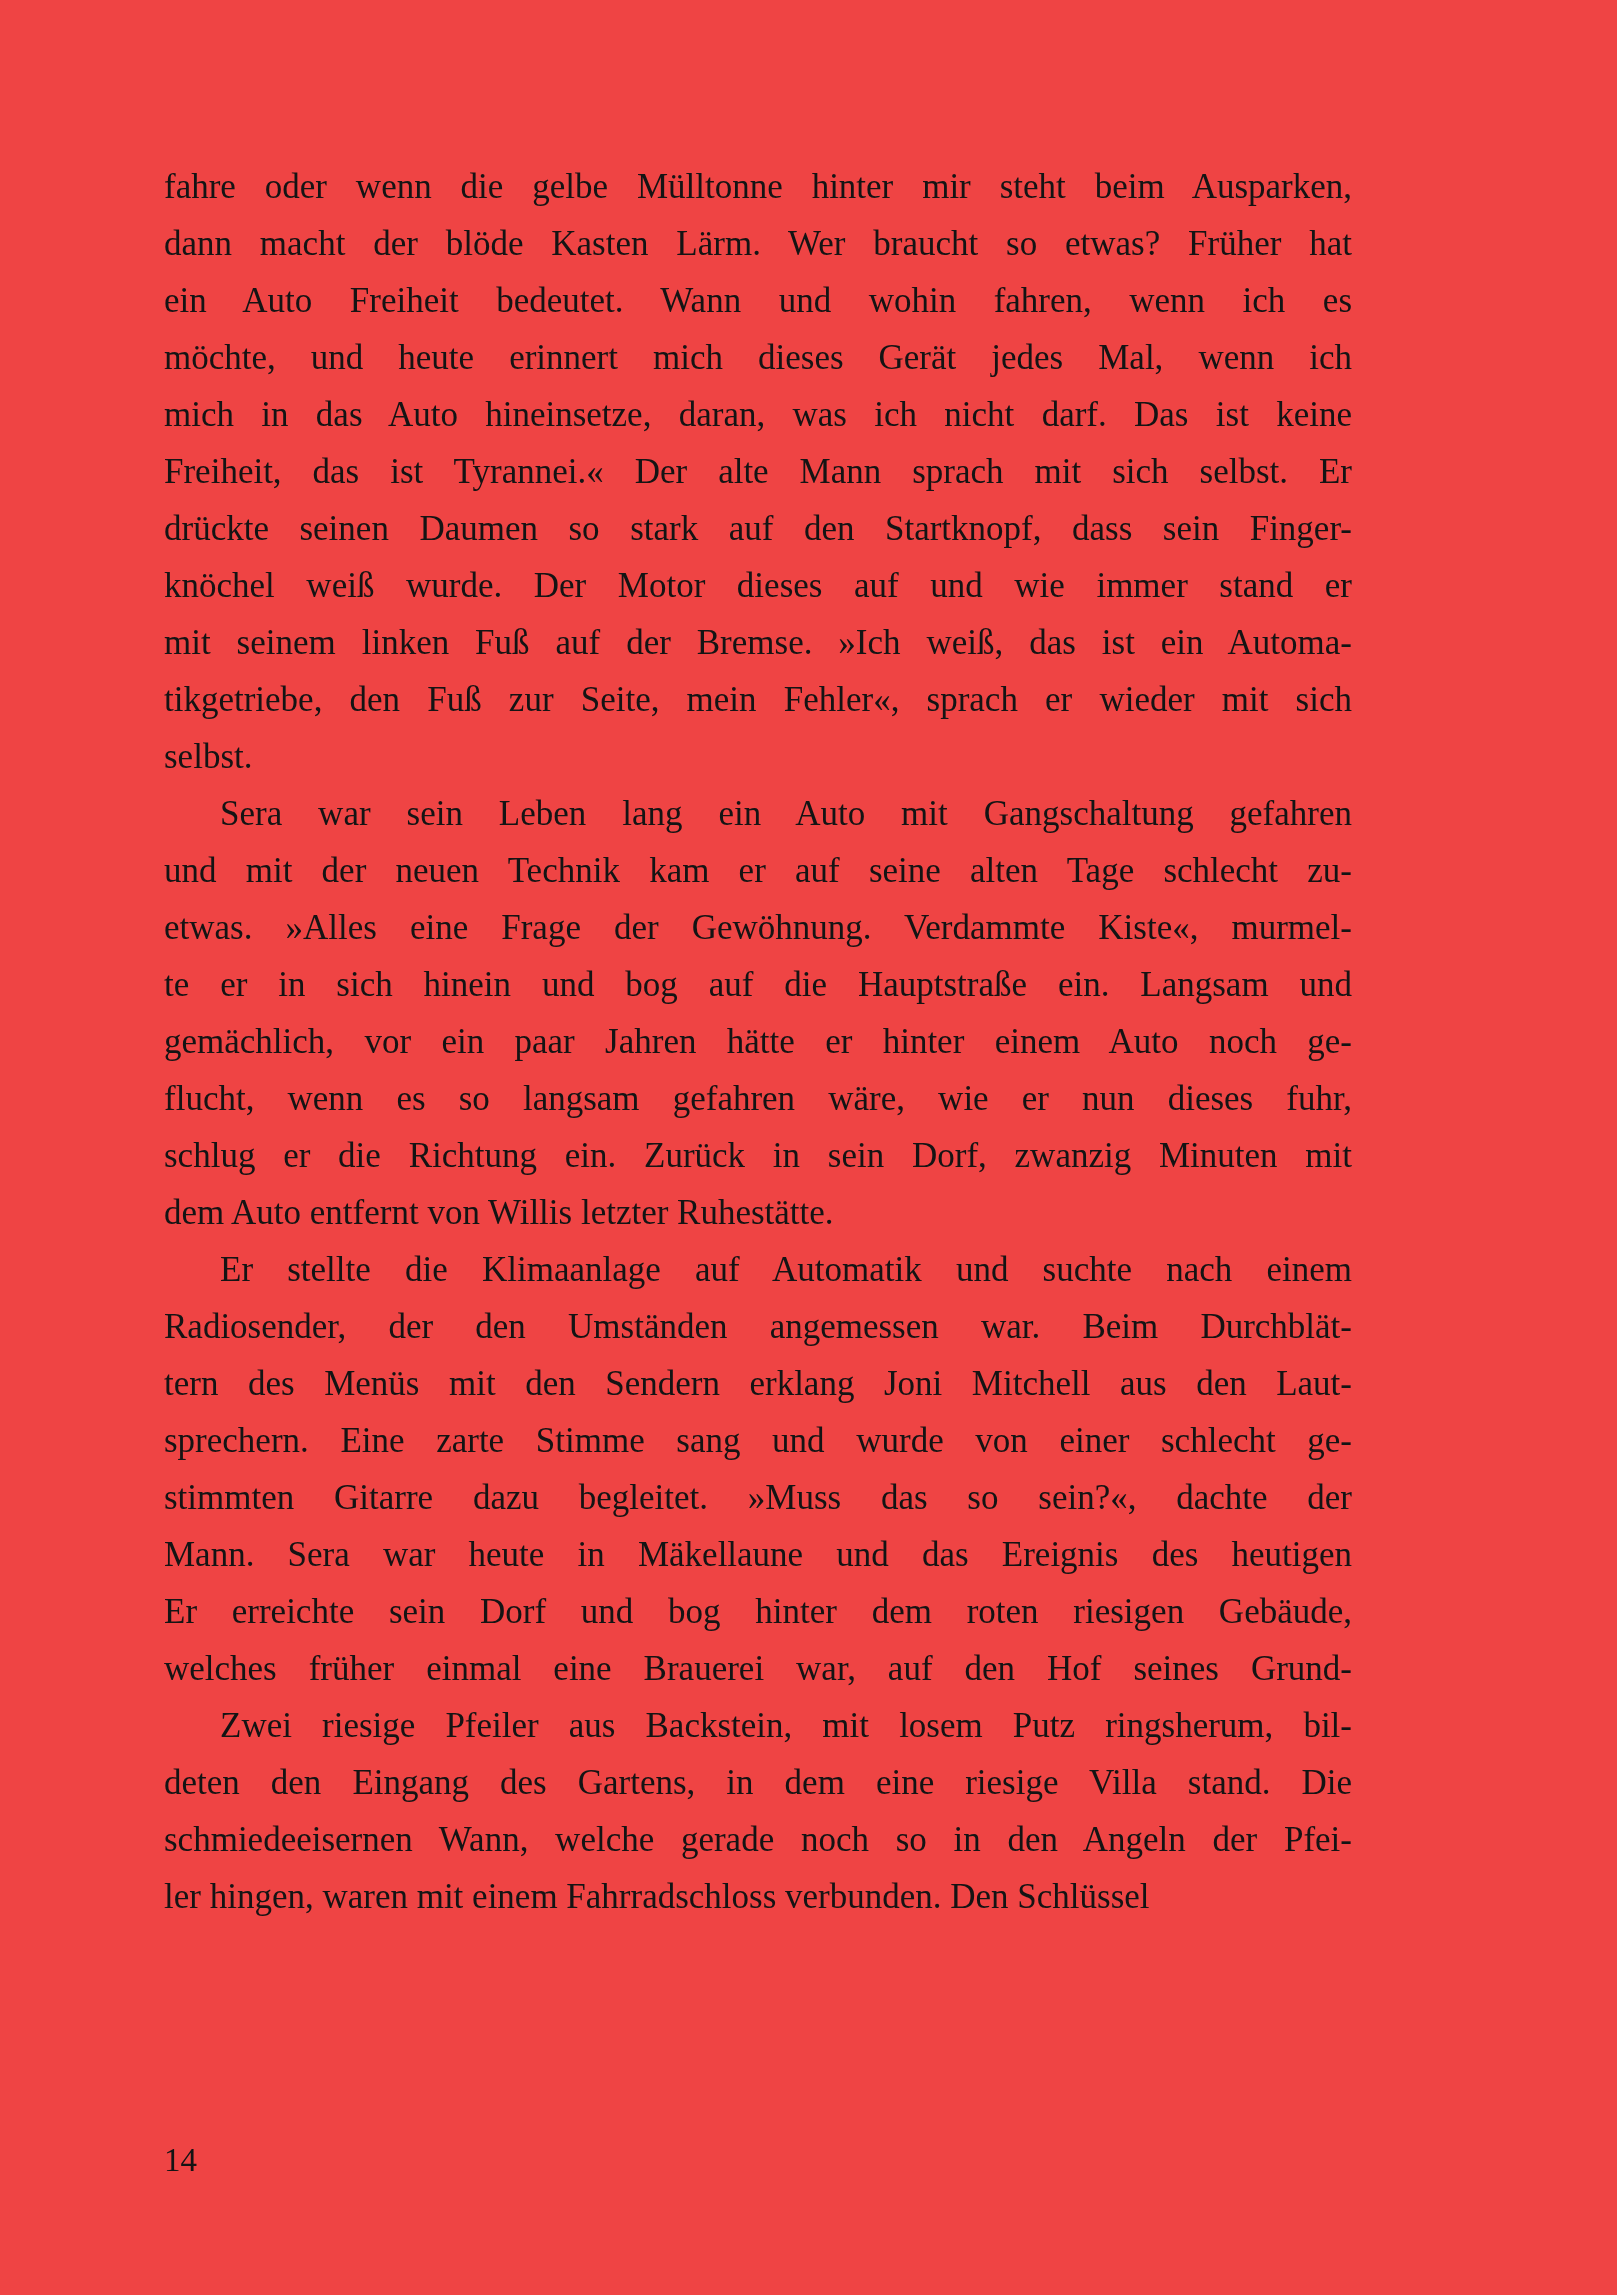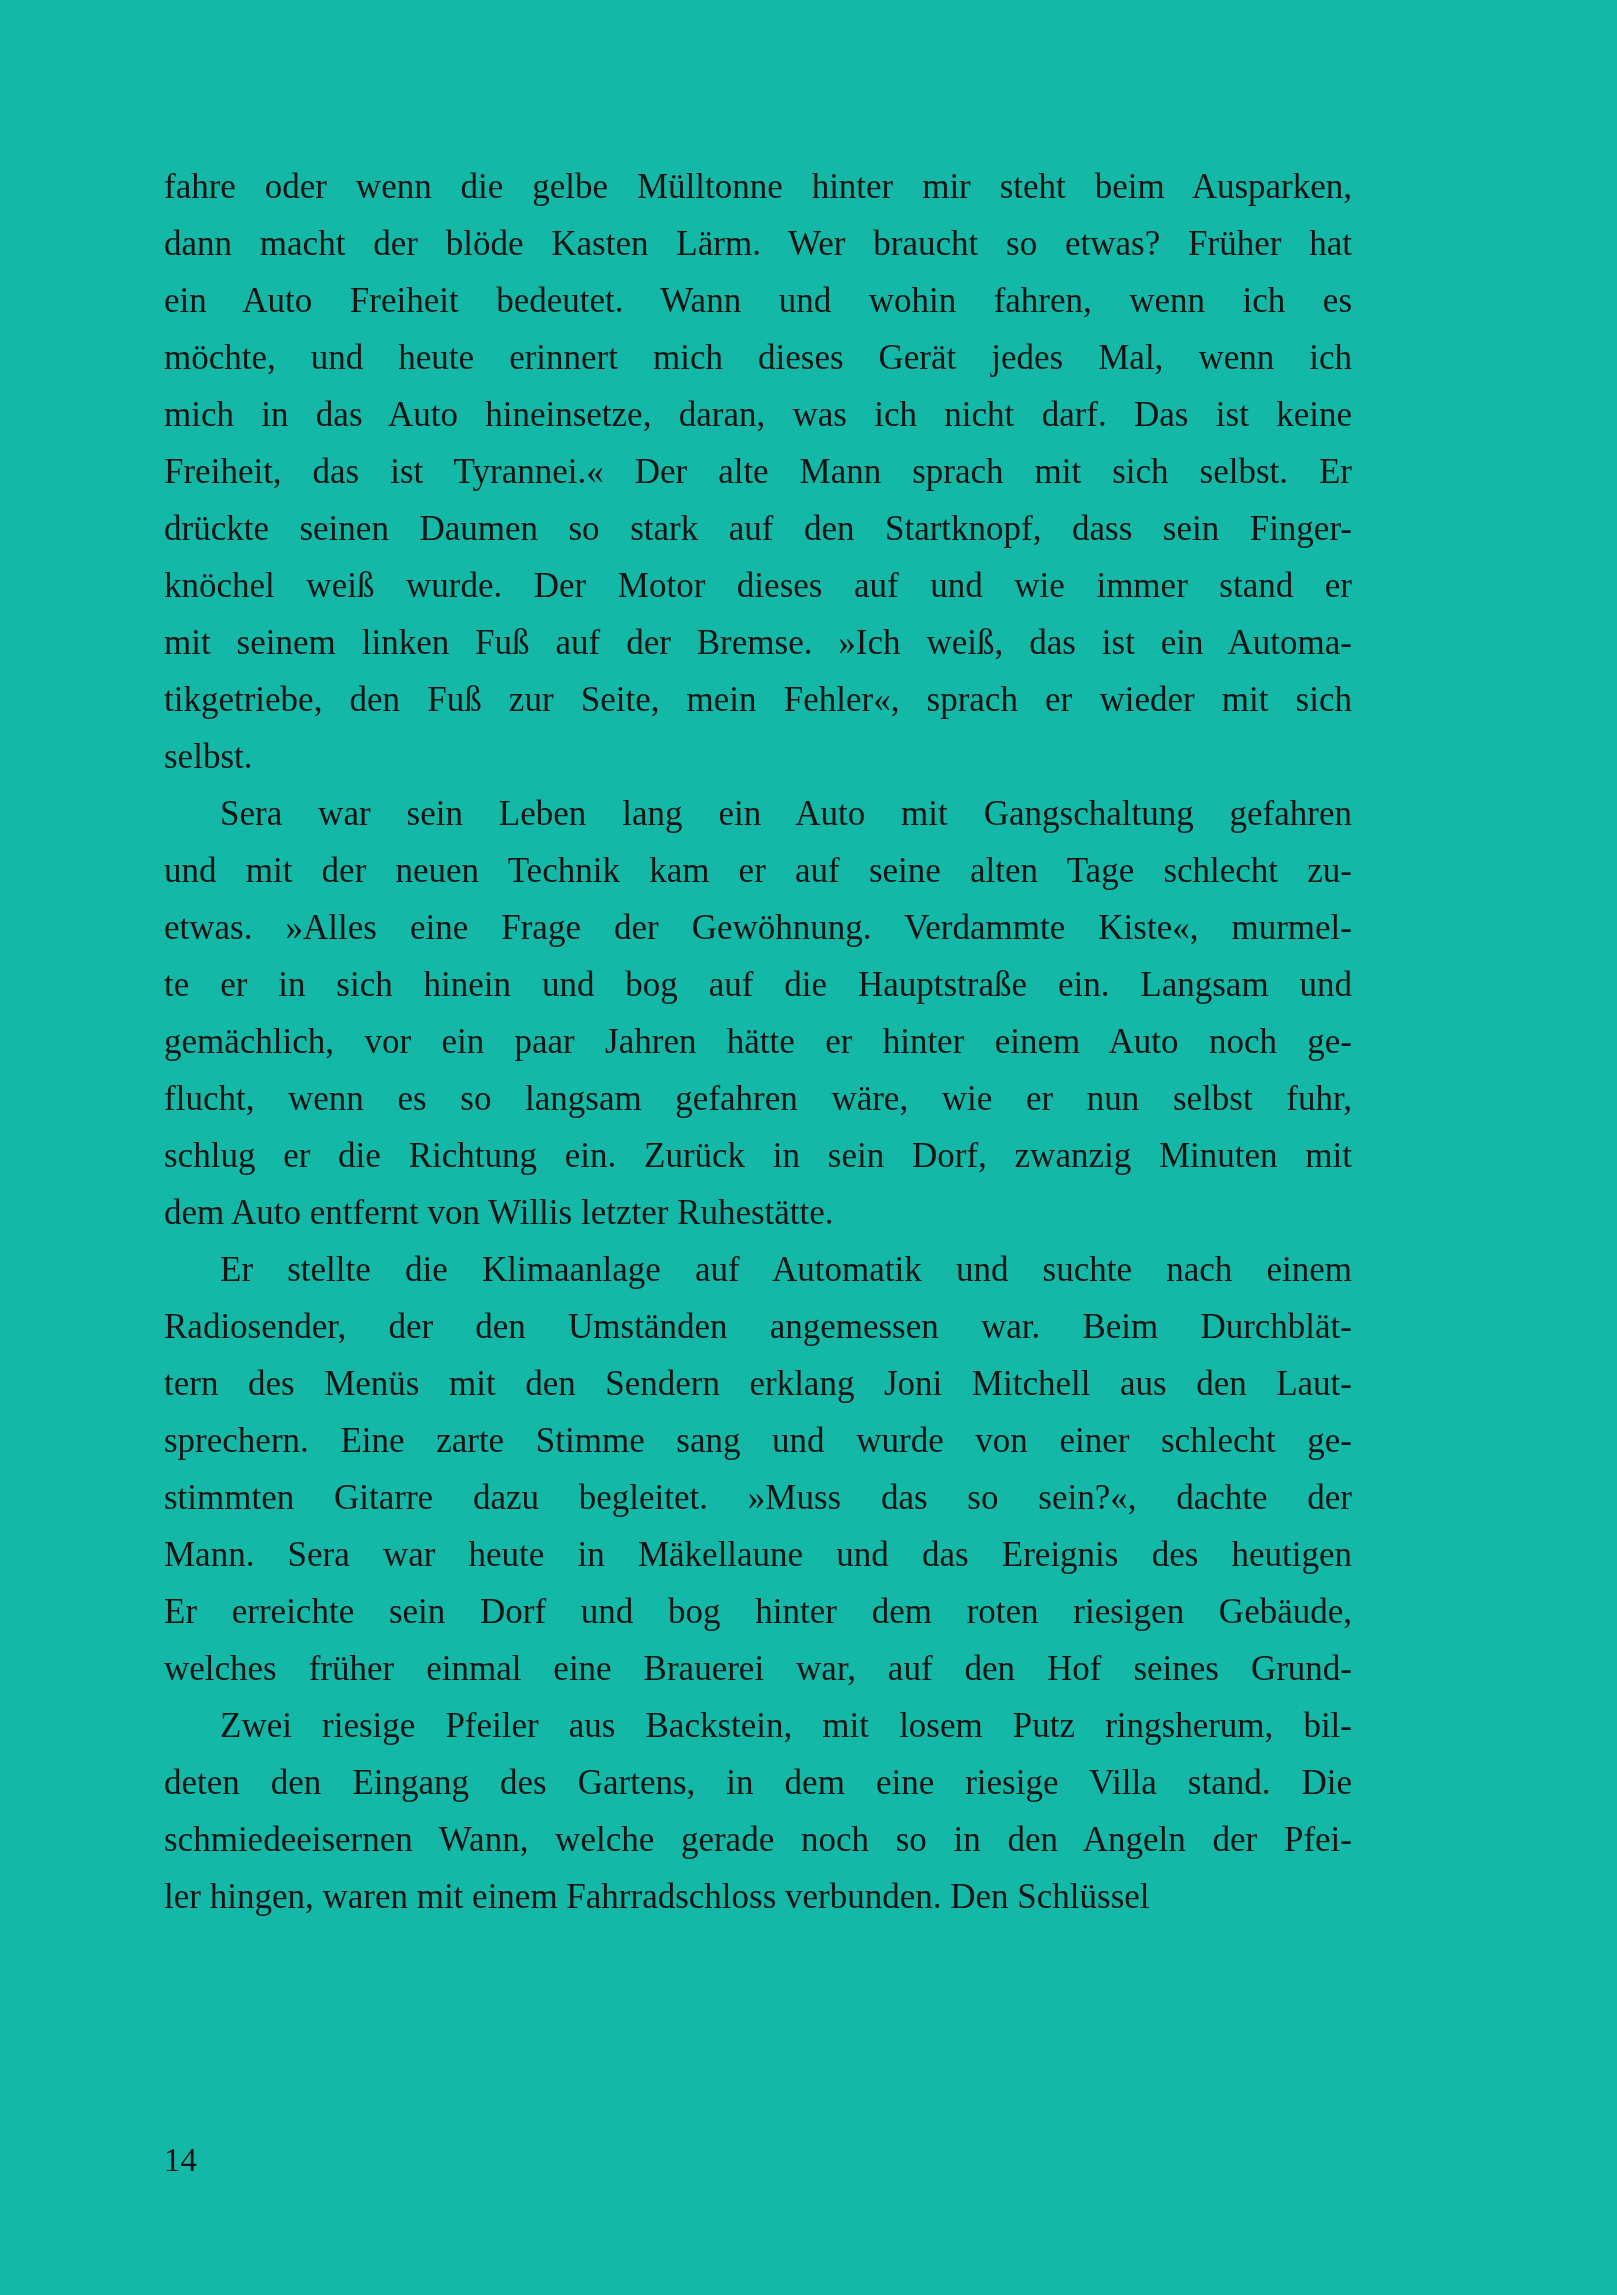--- a/index.html
+++ b/index.html
@@ -4,21 +4,21 @@
 <style>
   html, body {
     margin: 0;
     padding: 0;
     background: #ffffff;
   }
   .book-page {
     position: relative;
     width: 1618px;
     height: 2295px;
-    background: #14b8a6;
+    background: #ef4444;
     color: #141414;
     font-family: "Liberation Serif", "DejaVu Serif", serif;
     overflow: hidden;
   }
   .text-block {
     position: absolute;
     left: 164px;
     top: 158px;
     width: 1188px;
     font-size: 35px;
@@ -68,21 +68,21 @@
         <div class="line">mit seinem linken Fuß auf der Bremse. »Ich weiß, das ist ein Automa-</div>
         <div class="line">tikgetriebe, den Fuß zur Seite, mein Fehler«, sprach er wieder mit sich</div>
         <div class="line last">selbst.</div>
       </div>
       <div class="paragraph">
         <div class="line indent">Sera war sein Leben lang ein Auto mit Gangschaltung gefahren</div>
         <div class="line">und mit der neuen Technik kam er auf seine alten Tage schlecht zu-</div>
         <div class="line">etwas. »Alles eine Frage der Gewöhnung. Verdammte Kiste«, murmel-</div>
         <div class="line">te er in sich hinein und bog auf die Hauptstraße ein. Langsam und</div>
         <div class="line">gemächlich, vor ein paar Jahren hätte er hinter einem Auto noch ge-</div>
-        <div class="line">flucht, wenn es so langsam gefahren wäre, wie er nun selbst fuhr,</div>
+        <div class="line">flucht, wenn es so langsam gefahren wäre, wie er nun dieses fuhr,</div>
         <div class="line">schlug er die Richtung ein. Zurück in sein Dorf, zwanzig Minuten mit</div>
         <div class="line last">dem Auto entfernt von Willis letzter Ruhestätte.</div>
       </div>
       <div class="paragraph">
         <div class="line indent">Er stellte die Klimaanlage auf Automatik und suchte nach einem</div>
         <div class="line">Radiosender, der den Umständen angemessen war. Beim Durchblät-</div>
         <div class="line">tern des Menüs mit den Sendern erklang Joni Mitchell aus den Laut-</div>
         <div class="line">sprechern. Eine zarte Stimme sang und wurde von einer schlecht ge-</div>
         <div class="line">stimmten Gitarre dazu begleitet. »Muss das so sein?«, dachte der</div>
         <div class="line">Mann. Sera war heute in Mäkellaune und das Ereignis des heutigen</div>

